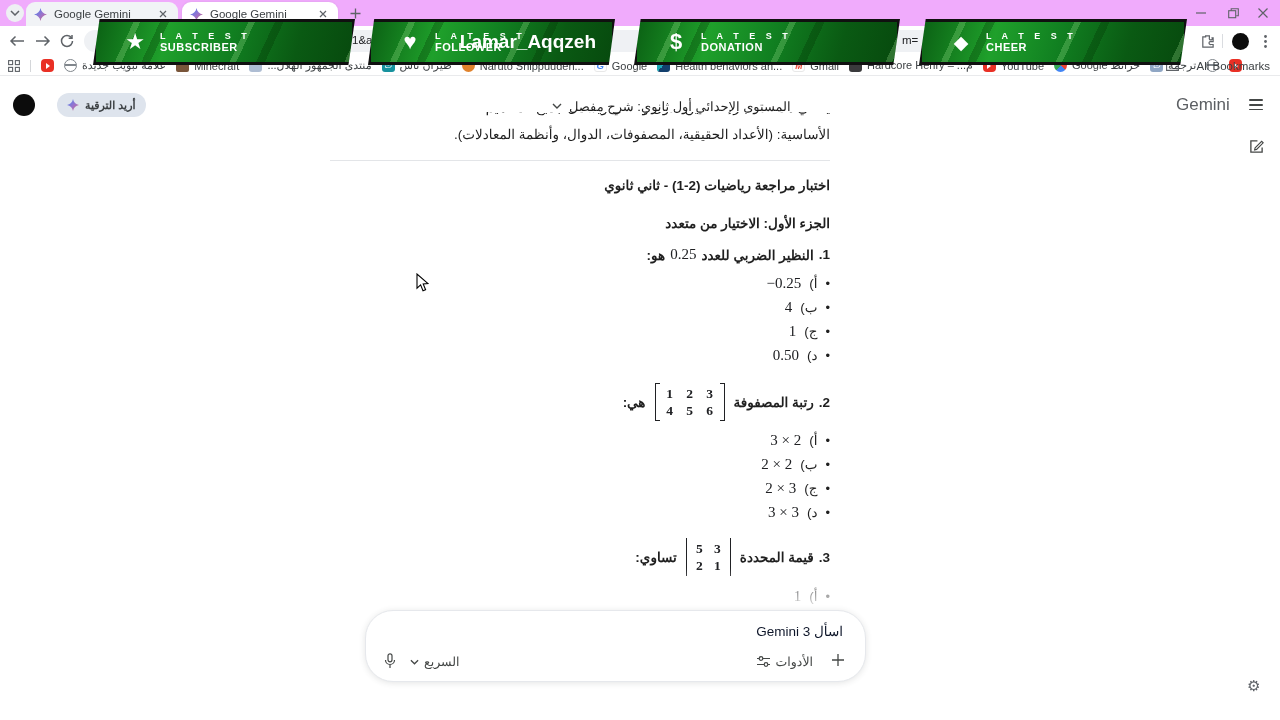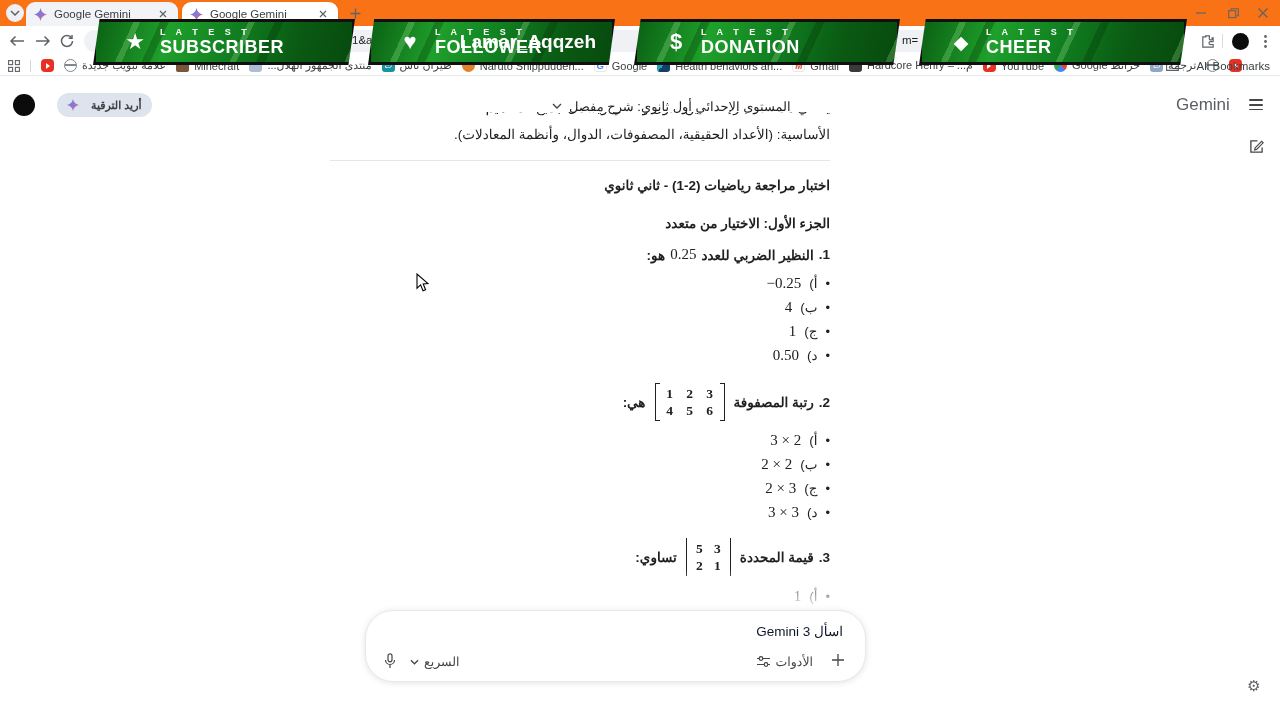--- a/index.html
+++ b/index.html
@@ -1,21 +1,21 @@
 <!DOCTYPE html>
 <html><head>
 <meta charset="utf-8">
 <style>
   * { margin:0; padding:0; box-sizing:border-box; }
   html,body { width:1280px; height:720px; overflow:hidden; }
   body { font-family:"Liberation Sans", sans-serif; background:#fff; }
   #screen { position:relative; width:1280px; height:720px; background:#fff; overflow:hidden; }
 
   
-  .tabstrip { position:absolute; left:0; top:0; width:1280px; height:26px; background:#f97316; }
+  .tabstrip { position:absolute; left:0; top:0; width:1280px; height:26px; background:#f0abfc; }
   .ts-chevron { position:absolute; left:6px; top:4px; width:18px; height:18px; border-radius:50%; background:#eef0f3; display:flex; align-items:center; justify-content:center; }
   .tab { position:absolute; top:2px; height:24px; border-radius:9px 9px 0 0; display:flex; align-items:center; padding:0 8px; gap:7px; }
   .tab.inactive { left:26px; width:152px; background:#f1f3f6; }
   .tab.active { left:182px; width:156px; background:#ffffff; box-shadow:0 0 3px rgba(0,0,0,.08); }
   .tab-title { font-size:11.5px; color:#3c4043; white-space:nowrap; overflow:hidden; flex:1; }
   .tab-close { width:14px; height:14px; display:flex; align-items:center; justify-content:center; border-radius:50%; }
   .newtab { position:absolute; left:346px; top:4px; width:18px; height:18px; display:flex; align-items:center; justify-content:center; }
   .winctl { position:absolute; top:4px; width:18px; height:18px; display:flex; align-items:center; justify-content:center; }
 
   
@@ -58,26 +58,26 @@
     display:flex; align-items:center; padding:0 16px 0 26px; gap:12px; }
   .banner::before { content:""; position:absolute; inset:0;
     background:repeating-linear-gradient(115deg, transparent 0 34px, rgba(190,255,170,.22) 34px 40px, transparent 40px 58px, rgba(0,45,0,.28) 58px 66px, transparent 66px 104px); }
   .ov-icon { position:relative; color:#fff; font-size:20px; line-height:1; width:26px; text-align:center; flex:none; }
   .ov-icon[data-icon="star"]::before { content:"★"; font-size:22px; }
   .ov-icon[data-icon="heart"]::before { content:"♥"; font-size:22px; }
   .ov-icon[data-icon="dollar"]::before { content:"$"; font-size:22px; font-weight:800; }
   .ov-icon[data-icon="diamond"]::before { content:"◆"; font-size:19px; }
   .ov-text { position:relative; display:flex; flex-direction:column; justify-content:center; }
   .ov-kicker { color:#fff; font-size:9px; font-weight:700; letter-spacing:4px; }
-  .ov-label { color:#fff; font-size:18px; font-weight:800; letter-spacing:.5px; }
+  .ov-label { color:#fff; font-size:11px; font-weight:800; letter-spacing:.5px; }
   .ov-value { position:absolute; right:16px; top:0; bottom:0; display:flex; align-items:center; color:#fff; font-size:19px; font-weight:700; }
 
   
   .gem-avatar { position:absolute; left:13px; top:94px; width:22px; height:22px; border-radius:50%; background:#0c0c0c; }
-  .upgrade-pill { position:absolute; left:57px; top:93px; height:24px; padding:0 10px; border-radius:12px; background:#dee4ed; display:flex; direction:rtl; align-items:center; gap:12px; }
+  .upgrade-pill { position:absolute; left:57px; top:93px; height:24px; padding:0 10px; border-radius:12px; background:#dee4ed; display:flex; direction:rtl; align-items:center; gap:6px; }
   .upgrade-pill span { font-size:11px; color:#3c4043; font-weight:600; }
   .chat-title { position:absolute; left:552px; top:95px; height:22px; display:flex; direction:rtl; align-items:center; gap:7px; }
   .chat-title span { font-size:13px; color:#1f1f1f; }
   .gem-brand { position:absolute; left:1176px; top:95px; font-size:17px; color:#5c5f63; }
   .hamburger { position:absolute; left:1249px; top:99px; width:14px; }
   .hamburger i { display:block; height:1.7px; background:#444746; margin-bottom:3.2px; border-radius:1px; }
   .compose { position:absolute; left:1249px; top:139px; }
 
   
   .content { position:absolute; left:368px; top:112px; width:462px; direction:rtl; text-align:right; color:#1f1f1f; }

